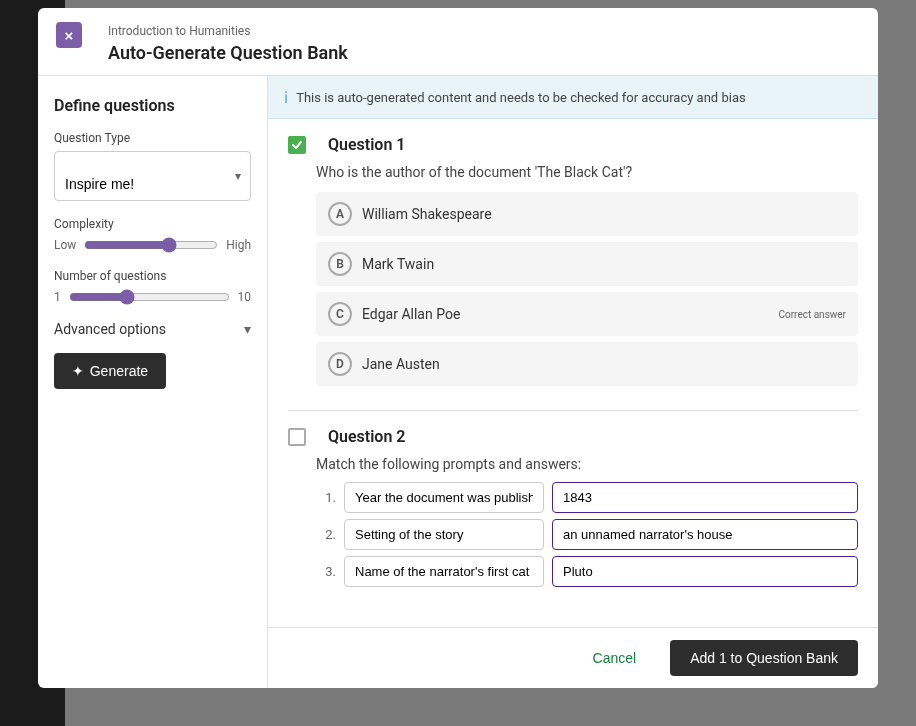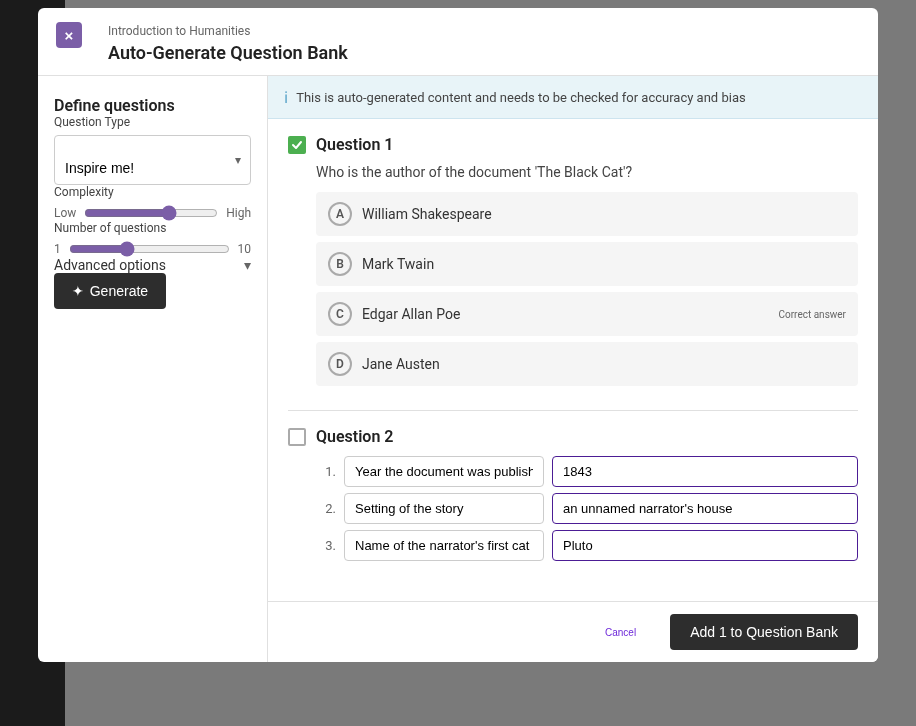--- a/index.html
+++ b/index.html
@@ -66,20 +66,21 @@
     }
 
     
     .left-panel {
       width: 230px;
       min-width: 230px;
       padding: 20px 16px;
       border-right: 1px solid #e0e0e0;
       display: flex;
       flex-direction: column;
+      gap: 16px;
     }
     .panel-title {
       font-size: 16px;
       font-weight: 600;
       color: #222;
     }
     .field-label {
       font-size: 12px;
       color: #444;
       margin-bottom: 6px;
@@ -176,21 +177,21 @@
       overflow-y: auto;
     }
 
     
     .question-block {
       margin-bottom: 24px;
     }
     .question-header {
       display: flex;
       align-items: center;
-      gap: 10px;
+      gap: 22px;
       margin-bottom: 10px;
     }
     .question-title {
       font-size: 16px;
       font-weight: 600;
       color: #222;
     }
     .question-text {
       font-size: 14px;
       color: #444;
@@ -325,22 +326,22 @@
       border-top: 1px solid #e0e0e0;
       display: flex;
       justify-content: flex-end;
       gap: 12px;
       background: #fff;
     }
     .cancel-btn {
       padding: 10px 22px;
       border: none;
       background: transparent;
-      font-size: 10px;
-      color: #6d28d9;
+      font-size: 14px;
+      color: #15803d;
       cursor: pointer;
       border-radius: 4px;
     }
     .add-btn {
       padding: 10px 20px;
       background: #2d2d2d;
       color: #fff;
       border: none;
       border-radius: 4px;
       font-size: 14px;
@@ -472,20 +473,21 @@
             </div>
           </div>
 
           <div class="divider"></div>
 
           <div class="question-block">
             <div class="question-header">
               <div class="checkbox-unchecked"></div>
               <span class="question-title">Question 2</span>
             </div>
+            <div class="match-prompt">Match the following prompts and answers:</div>
             <div class="match-table">
               <div class="match-row">
                 <span class="match-num">1.</span>
                 <input class="match-input" type="text" value="Year the document was published" style="">
                 <input class="match-answer" type="text" value="1843" style="">
               </div>
               <div class="match-row">
                 <span class="match-num">2.</span>
                 <input class="match-input" type="text" value="Setting of the story" style="">
                 <input class="match-answer" type="text" value="an unnamed narrator's house" style="">

